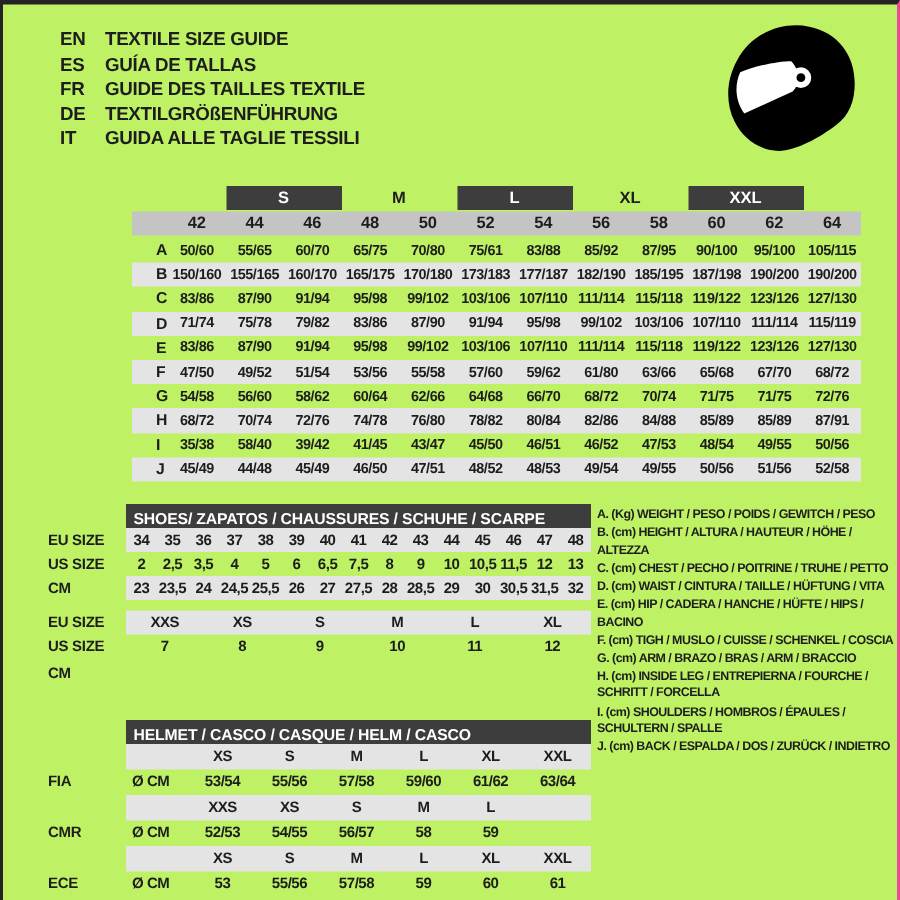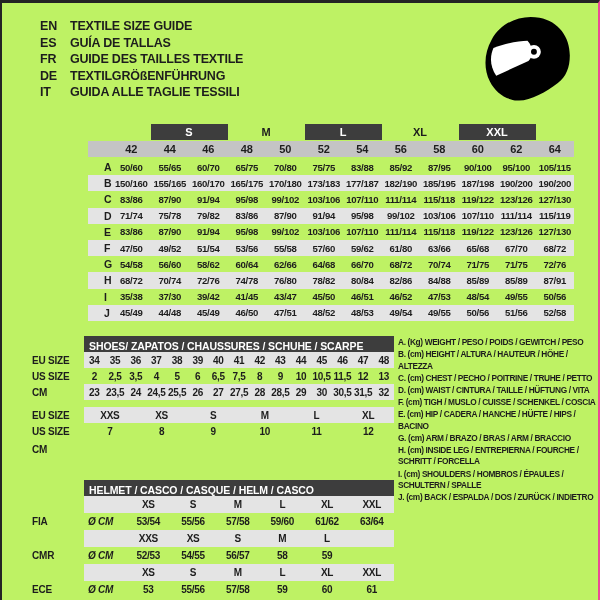--- a/index.html
+++ b/index.html
@@ -30,21 +30,21 @@
   .frow{display:flex;}
   .rowlabel{width:52px;flex:none;display:flex;align-items:center;font-size:10px;letter-spacing:-0.2px;}
   .strip{flex:1;display:flex;}
   .strip.titlebar{background:var(--dark,#3d3d3d);color:#fff;font-size:10.5px;align-items:flex-end;
                   padding-left:5px;letter-spacing:-0.1px;height:16px;}
   .strip.gray{background:var(--stripe,#e4e4e4);}
   .srow .strip{height:16px;}
   .hrow .strip{height:17px;}
   .scell{flex:1;display:flex;align-items:center;justify-content:center;font-size:10px;
          letter-spacing:-0.3px;white-space:nowrap;}
-  .h0{width:38px;flex:none;justify-content:flex-start;padding-left:4px;font-style:italic;}
+  .h0{width:38px;flex:none;justify-content:flex-start;padding-left:4px;}
   .gaptop{margin-top:5px;}
   #shoes{top:333px;}
   #gloves{top:404px;}
   #helmetTable{top:477px;}
   
   .legend{position:absolute;left:396px;top:334px;width:202px;font-size:8.3px;
           letter-spacing:-0.35px;line-height:11.6px;}
   .legend-item{margin-bottom:0.5px;}
 </style>
 </head>
@@ -108,21 +108,21 @@
         <div class="ncell">62</div>
         <div class="ncell">64</div>
       </div>
       <div class="trow drow">
         <div class="dcell letter">A</div>
         <div class="dcell">50/60</div>
         <div class="dcell">55/65</div>
         <div class="dcell">60/70</div>
         <div class="dcell">65/75</div>
         <div class="dcell">70/80</div>
-        <div class="dcell">75/75</div>
+        <div class="dcell">75/61</div>
         <div class="dcell">83/88</div>
         <div class="dcell">85/92</div>
         <div class="dcell">87/95</div>
         <div class="dcell">90/100</div>
         <div class="dcell">95/100</div>
         <div class="dcell">105/115</div>
       </div>
       <div class="trow drow stripe">
         <div class="dcell letter">B</div>
         <div class="dcell">150/160</div>
@@ -224,21 +224,21 @@
         <div class="dcell">80/84</div>
         <div class="dcell">82/86</div>
         <div class="dcell">84/88</div>
         <div class="dcell">85/89</div>
         <div class="dcell">85/89</div>
         <div class="dcell">87/91</div>
       </div>
       <div class="trow drow">
         <div class="dcell letter">I</div>
         <div class="dcell">35/38</div>
-        <div class="dcell">37/30</div>
+        <div class="dcell">58/40</div>
         <div class="dcell">39/42</div>
         <div class="dcell">41/45</div>
         <div class="dcell">43/47</div>
         <div class="dcell">45/50</div>
         <div class="dcell">46/51</div>
         <div class="dcell">46/52</div>
         <div class="dcell">47/53</div>
         <div class="dcell">48/54</div>
         <div class="dcell">49/55</div>
         <div class="dcell">50/56</div>
@@ -437,20 +437,20 @@
           <div class="scell">61</div>
         </div>
       </div>
     </div>
 
   <div class="legend" id="legend">
       <div class="legend-item">A. (Kg) WEIGHT / PESO / POIDS / GEWITCH / PESO</div>
       <div class="legend-item">B. (cm) HEIGHT / ALTURA / HAUTEUR / HÖHE / ALTEZZA</div>
       <div class="legend-item">C. (cm) CHEST / PECHO / POITRINE / TRUHE / PETTO</div>
       <div class="legend-item">D. (cm) WAIST / CINTURA / TAILLE / HÜFTUNG / VITA</div>
+      <div class="legend-item">E. (cm) HIP / CADERA / HANCHE / HÜFTE / HIPS / BACINO</div>
       <div class="legend-item">F. (cm) TIGH / MUSLO / CUISSE / SCHENKEL / COSCIA</div>
-      <div class="legend-item">E. (cm) HIP / CADERA / HANCHE / HÜFTE / HIPS / BACINO</div>
       <div class="legend-item">G. (cm) ARM / BRAZO / BRAS / ARM / BRACCIO</div>
       <div class="legend-item">H. (cm) INSIDE LEG / ENTREPIERNA / FOURCHE / SCHRITT / FORCELLA</div>
       <div class="legend-item">I. (cm) SHOULDERS / HOMBROS / ÉPAULES / SCHULTERN / SPALLE</div>
       <div class="legend-item">J. (cm) BACK / ESPALDA / DOS / ZURÜCK / INDIETRO</div>
     </div>
 </div>
 
 </body></html>

